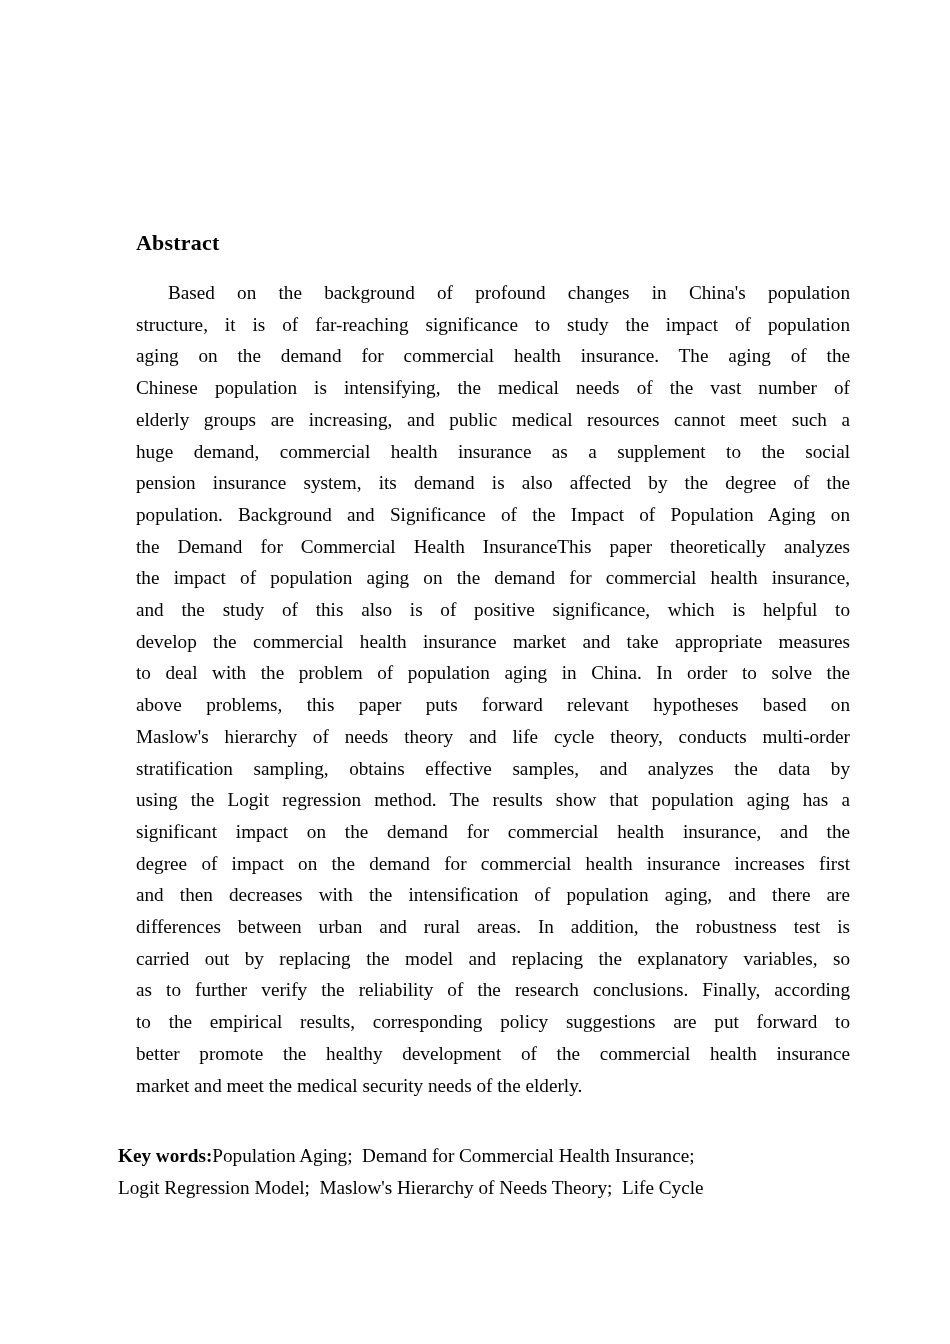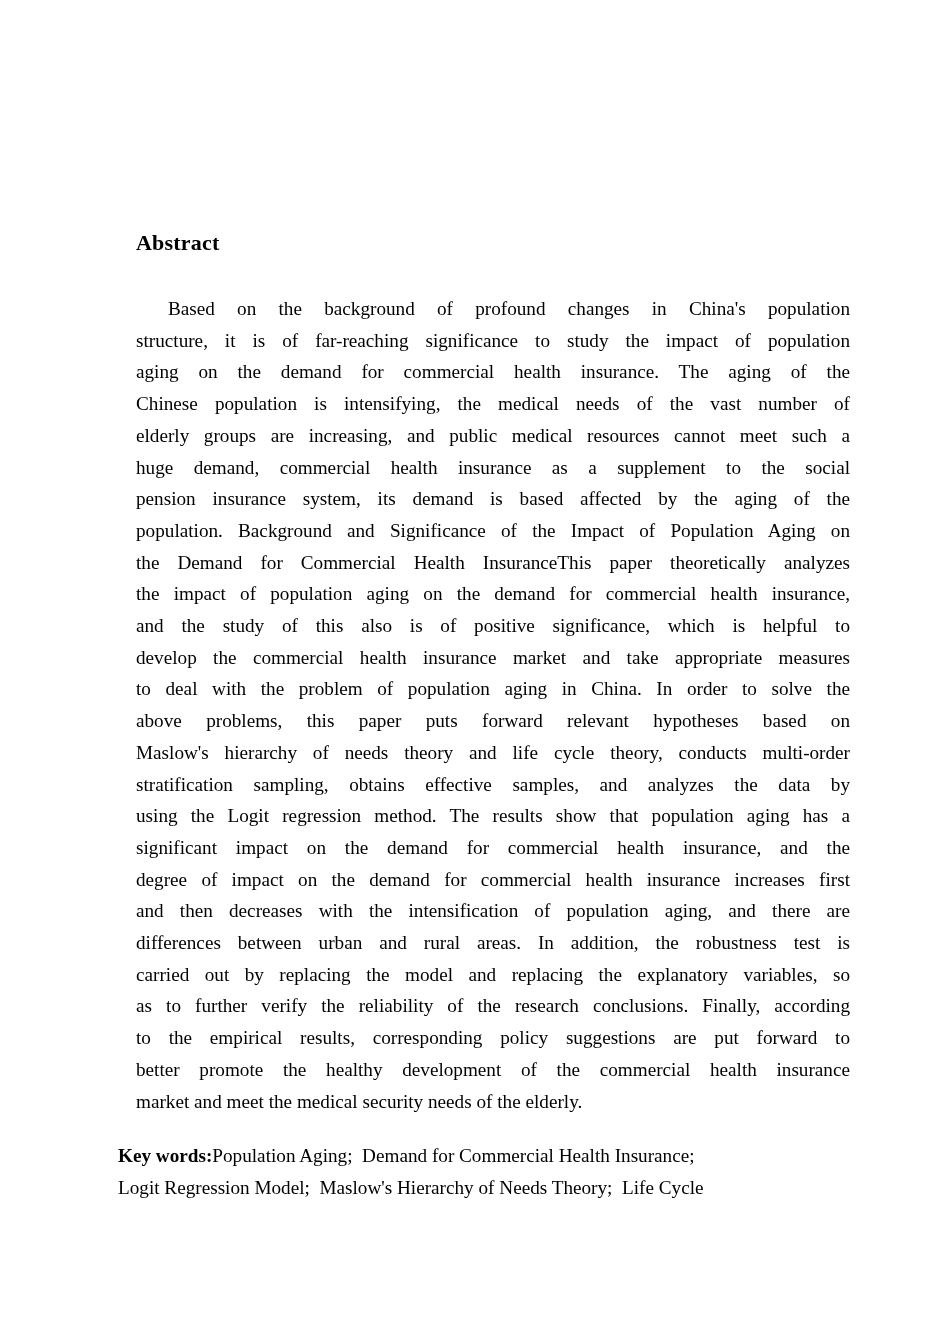--- a/index.html
+++ b/index.html
@@ -44,21 +44,20 @@
     text-align: justify;
     text-align-last: justify;
     white-space: pre-wrap;
   }
   .ab-line.last {
     text-align: right;
     text-align-last: left;
   }
   .ab-line.indent {
     text-indent: 32px;
-    margin-top: 16px;
   }
   .keywords {
     position: absolute;
     left: 118px;
     top: 1140px;
     width: 730px;
     font-size: 19.2px;
     line-height: 31.7px;
     text-align: left;
   }
@@ -77,21 +76,21 @@
 
   <h1 class="doc-title">Abstract</h1>
 
   <div class="abstract-body">
       <span class="ab-line indent">Based on the background of profound changes in China's population</span>
       <span class="ab-line">structure, it is of far-reaching significance to study the impact of population</span>
       <span class="ab-line">aging on the demand for commercial health insurance. The aging of the</span>
       <span class="ab-line">Chinese population is intensifying, the medical needs of the vast number of</span>
       <span class="ab-line">elderly groups are increasing, and public medical resources cannot meet such a</span>
       <span class="ab-line">huge demand, commercial health insurance as a supplement to the social</span>
-      <span class="ab-line">pension insurance system, its demand is based affected by the aging of the</span>
+      <span class="ab-line">pension insurance system, its demand is also affected by the degree of the</span>
       <span class="ab-line">population. Background and Significance of the Impact of Population Aging on</span>
       <span class="ab-line">the Demand for Commercial Health InsuranceThis paper theoretically analyzes</span>
       <span class="ab-line">the impact of population aging on the demand for commercial health insurance,</span>
       <span class="ab-line">and the study of this also is of positive significance, which is helpful to</span>
       <span class="ab-line">develop the commercial health insurance market and take appropriate measures</span>
       <span class="ab-line">to deal with the problem of population aging in China. In order to solve the</span>
       <span class="ab-line">above problems, this paper puts forward relevant hypotheses based on</span>
       <span class="ab-line">Maslow's hierarchy of needs theory and life cycle theory, conducts multi-order</span>
       <span class="ab-line">stratification sampling, obtains effective samples, and analyzes the data by</span>
       <span class="ab-line">using the Logit regression method. The results show that population aging has a</span>

